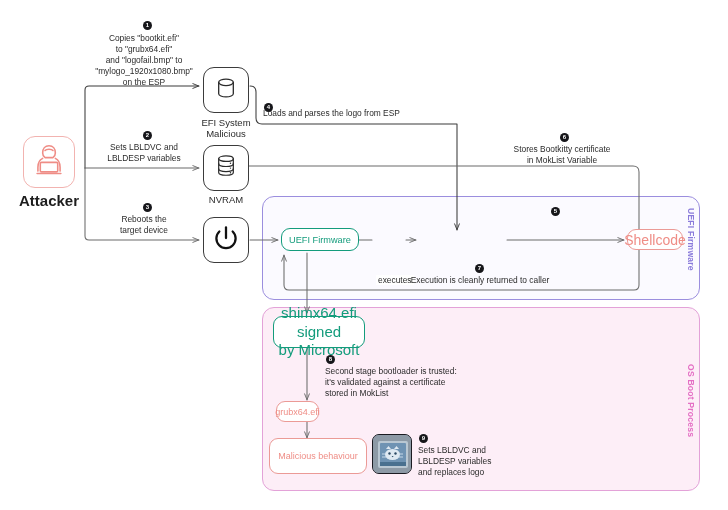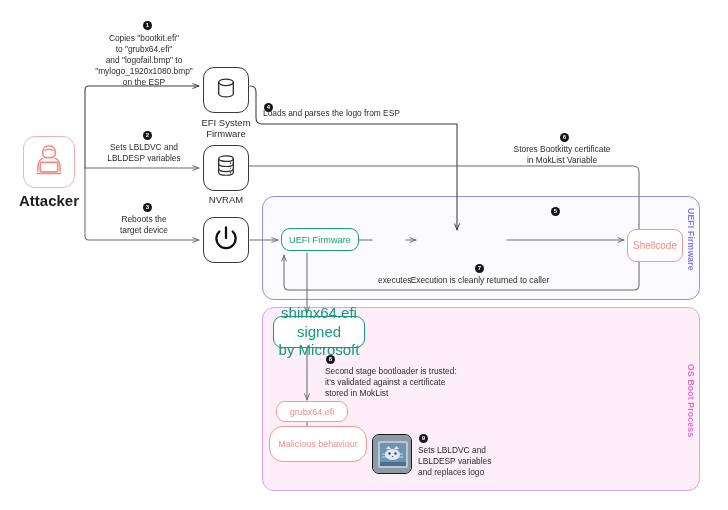--- a/index.html
+++ b/index.html
@@ -145,21 +145,21 @@
   <div class="devbox" style="left:203px;top:67px;width:46px;height:46px;">
     <span>
       <svg width="26" height="26" viewBox="0 0 32 32" fill="none" stroke="#2b2b2b" stroke-width="1.6" stroke-linecap="round" stroke-linejoin="round">
         <ellipse cx="16" cy="9" rx="9" ry="4"></ellipse>
         <path d="M7 9v14c0 2.2 4 4 9 4s9-1.8 9-4V9"></path>
       </svg>
     </span>
   </div>
   <div class="devcap" style="left:186px;top:117px;width:80px;">
     <div>EFI System</div>
-    <div>Firmware</div>
+    <div>Malicious</div>
   </div>
 
   <div class="devbox" style="left:203px;top:145px;width:46px;height:46px;">
     <span>
       <svg width="26" height="26" viewBox="0 0 32 32" fill="none" stroke="#2b2b2b" stroke-width="1.5" stroke-linecap="round" stroke-linejoin="round">
         <ellipse cx="16" cy="7" rx="9" ry="3.4"></ellipse>
         <path d="M7 7v17c0 1.9 4 3.4 9 3.4s9-1.5 9-3.4V7"></path>
         <path d="M7 13.2c0 1.9 4 3.4 9 3.4s9-1.5 9-3.4"></path>
         <path d="M7 19.4c0 1.9 4 3.4 9 3.4s9-1.5 9-3.4"></path>
         <circle cx="21.5" cy="12.5" r="0.9" fill="#2b2b2b" stroke="none"></circle>
@@ -179,34 +179,34 @@
     </span>
   </div>
 
   <div class="nodebox teal" style="left:281px;top:228px;width:78px;height:23px;font-size:9.2px;">
     <span>UEFI Firmware</span>
   </div>
 
   <div class="edgelabel" style="left:376px;top:235px;margin-top:40px;">executes</div>
 
 
-  <div class="nodebox red" style="left:627px;top:229px;width:56px;height:33px;font-size:10px;">
+  <div class="nodebox red" style="left:627px;top:229px;width:56px;height:21px;font-size:14px;">
     <span>Shellcode</span>
   </div>
 
   <div class="nodebox teal" style="left:273px;top:316px;width:92px;height:32px;font-size:15px;line-height:1.25;">
     <span style="white-space:pre-line;">shimx64.efi signed
 by Microsoft</span>
   </div>
 
-  <div class="nodebox red" style="left:276px;top:401px;width:72px;height:21px;font-size:9px;">
+  <div class="nodebox red" style="left:276px;top:401px;width:43px;height:21px;font-size:9px;">
     <span>grubx64.efi</span>
   </div>
 
-  <div class="nodebox red" style="left:269px;top:426px;width:98px;height:36px;font-size:9px;border-radius:14px;">
+  <div class="nodebox red" style="left:269px;top:438px;width:98px;height:36px;font-size:9px;">
     <span>Malicious behaviour</span>
   </div>
 
   <div class="mascot" style="left:372px;top:434px;width:40px;height:40px;">
     <svg width="40" height="40" viewBox="0 0 40 40">
       <rect x="0" y="0" width="40" height="40" fill="#8d9aa6"></rect>
       <rect x="5" y="6" width="30" height="27" rx="2" fill="#b9c7d2"></rect>
       <rect x="7" y="8" width="26" height="23" rx="1" fill="#6f93b3"></rect>
       <g fill="#dfe9f2">
         <path d="M13 14l2.5-3 2.5 3z"></path>

